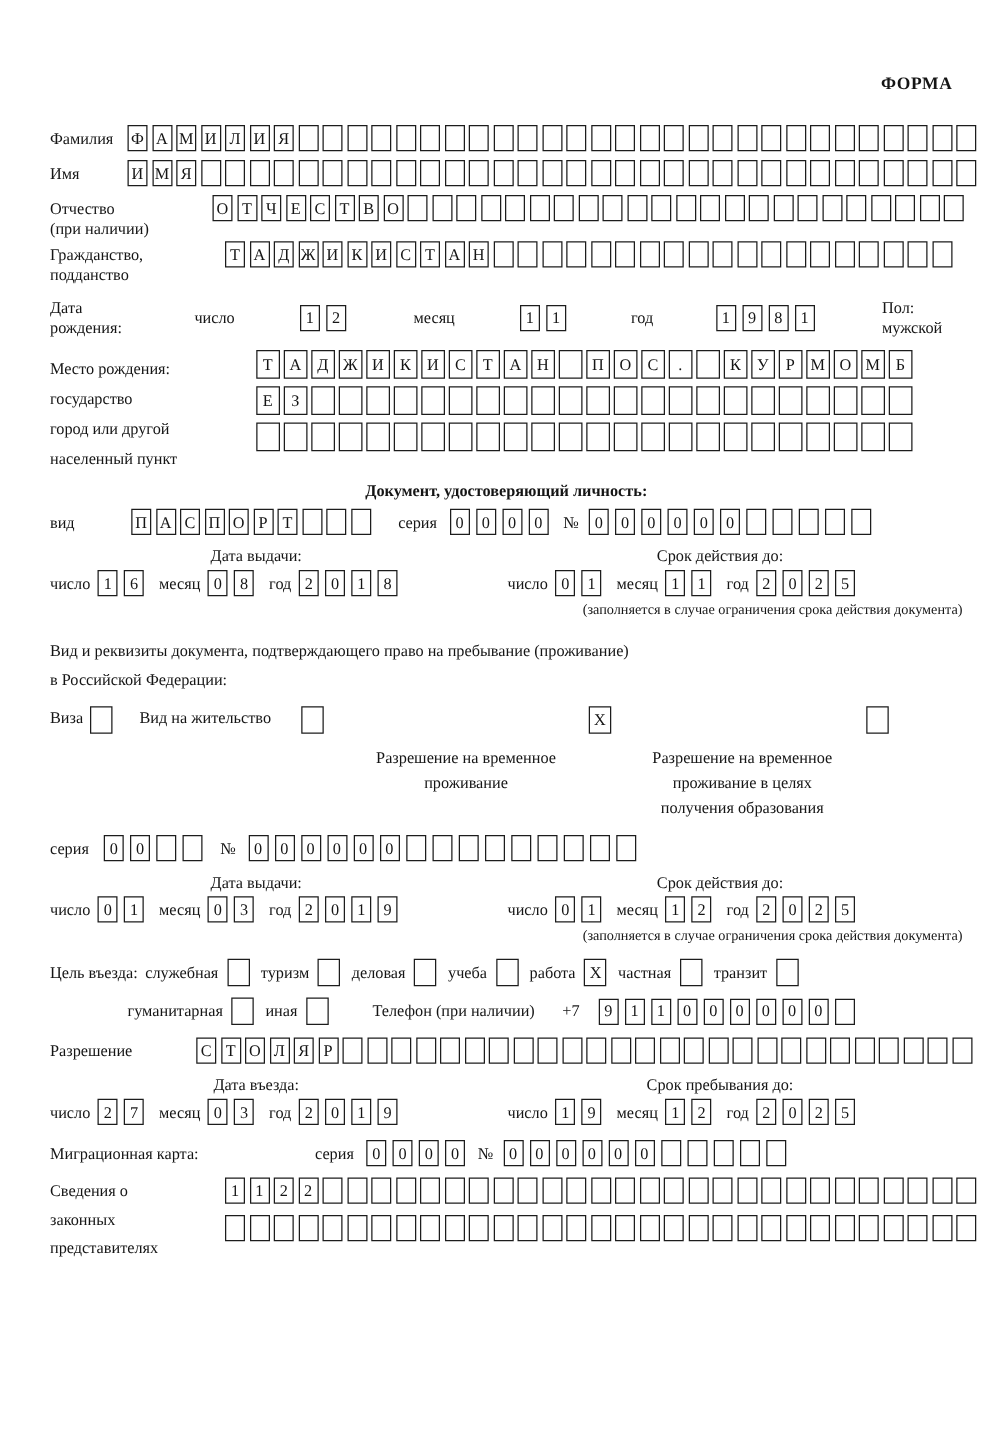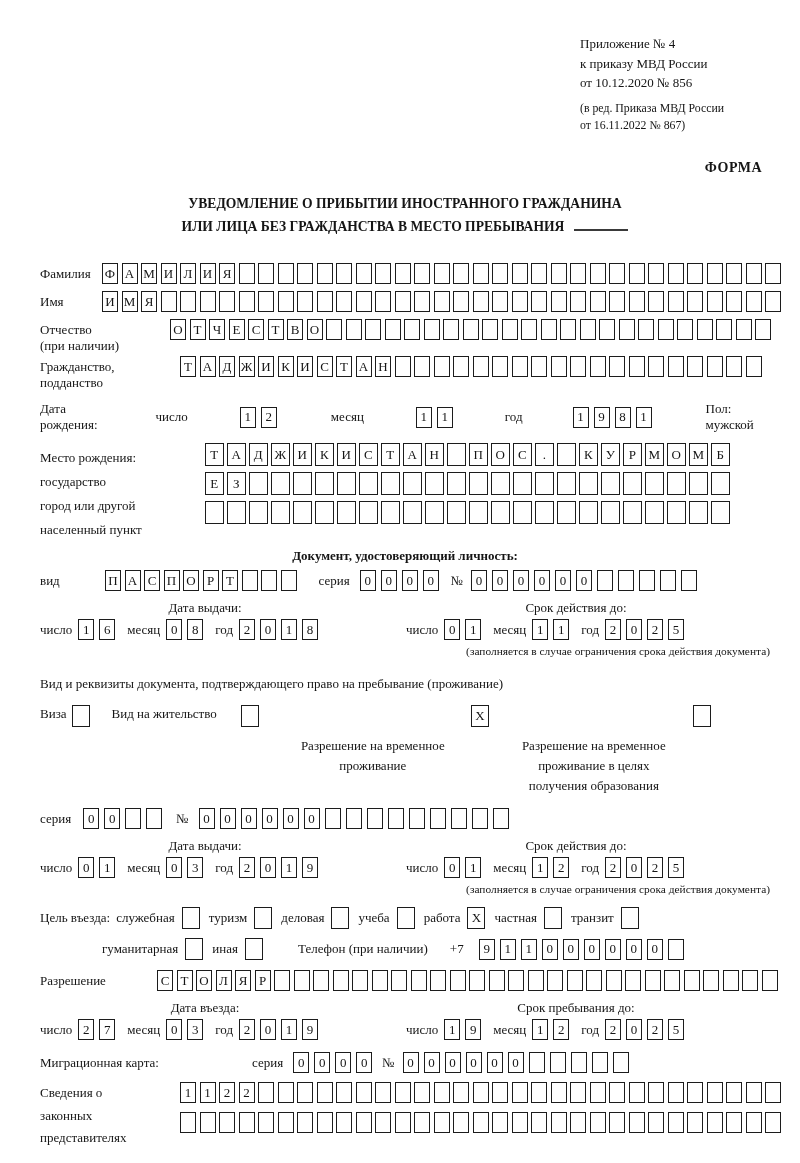--- a/index.html
+++ b/index.html
@@ -56,35 +56,22 @@
   .purpose-row .cells:last-child { margin-right:0; }
   .reps { display:flex; margin-top:9px; }
   .reps-labels { width:140px; flex:none; line-height:22.5px; }
   .reps-rows { display:flex; flex-direction:column; gap:9px; }
 </style>
 </head>
 <body>
 
 <div class="page">
 
-  <div class="ref">
-    <div>Приложение № 4</div>
-    <div>к приказу МВД России</div>
-    <div>от 10.12.2020 № 856</div>
-    <div class="ref-amend">
-      <div>(в ред. Приказа МВД России</div>
-      <div>от 16.11.2022 № 867)</div>
-    </div>
-  </div>
   <div class="forma">ФОРМА</div>
 
-  <div class="title">
-    <div>УВЕДОМЛЕНИЕ О ПРИБЫТИИ ИНОСТРАННОГО ГРАЖДАНИНА</div>
-    <div><span>ИЛИ ЛИЦА БЕЗ ГРАЖДАНСТВА В МЕСТО ПРЕБЫВАНИЯ</span><span class="blank-line"></span></div>
-  </div>
 
 
   <div class="row" style="margin-top:24px;">
     <span class="lbl w62">Фамилия</span>
     <span class="cells">
         <span class="cell">Ф</span>
         <span class="cell">А</span>
         <span class="cell">М</span>
         <span class="cell">И</span>
         <span class="cell">Л</span>
@@ -439,20 +426,21 @@
           <span class="cell">0</span>
           <span class="cell">2</span>
           <span class="cell">5</span>
         </span>
     </span>
   </div>
   <div class="vnote">(заполняется в случае ограничения срока действия документа)</div>
 
   <div class="permit-text">
     <div>Вид и реквизиты документа, подтверждающего право на пребывание (проживание)</div>
+    <div>в Российской Федерации:</div>
   </div>
 
   <div class="permit-row">
     <span class="permit-item">
       <span style="padding-top:2px;">Виза</span>
       <span class="cells cbx" style="margin-left:5px;">
           <span class="cell"></span>
         </span>
     </span>
     <span class="permit-item" style="margin-left:22px;">

